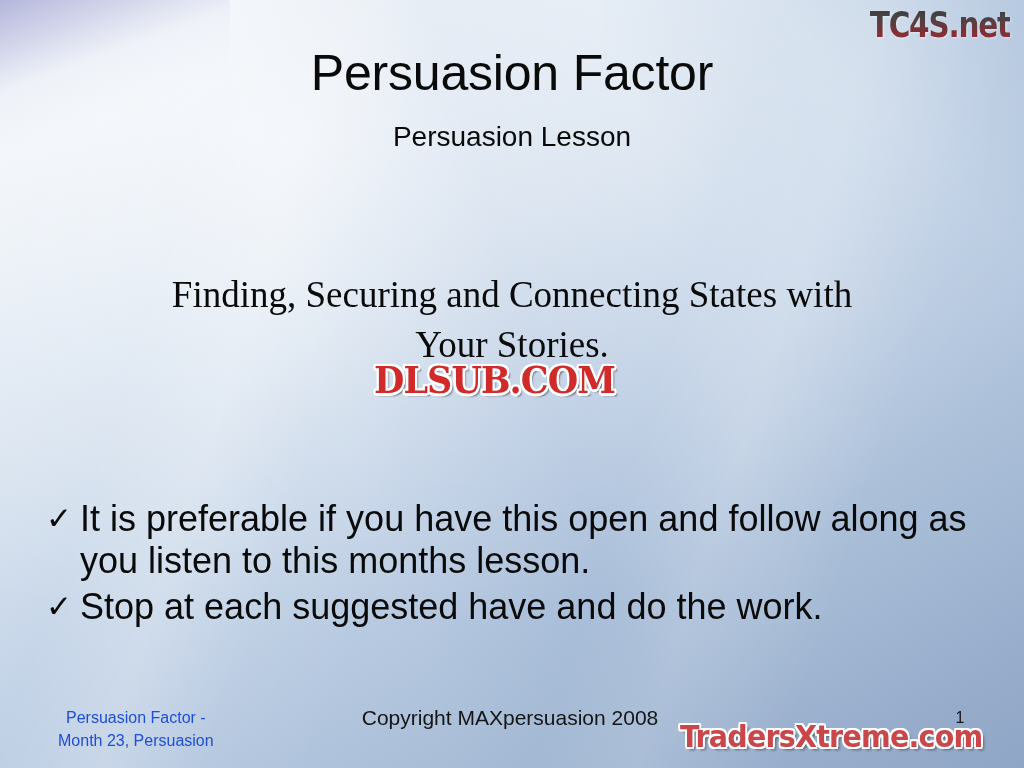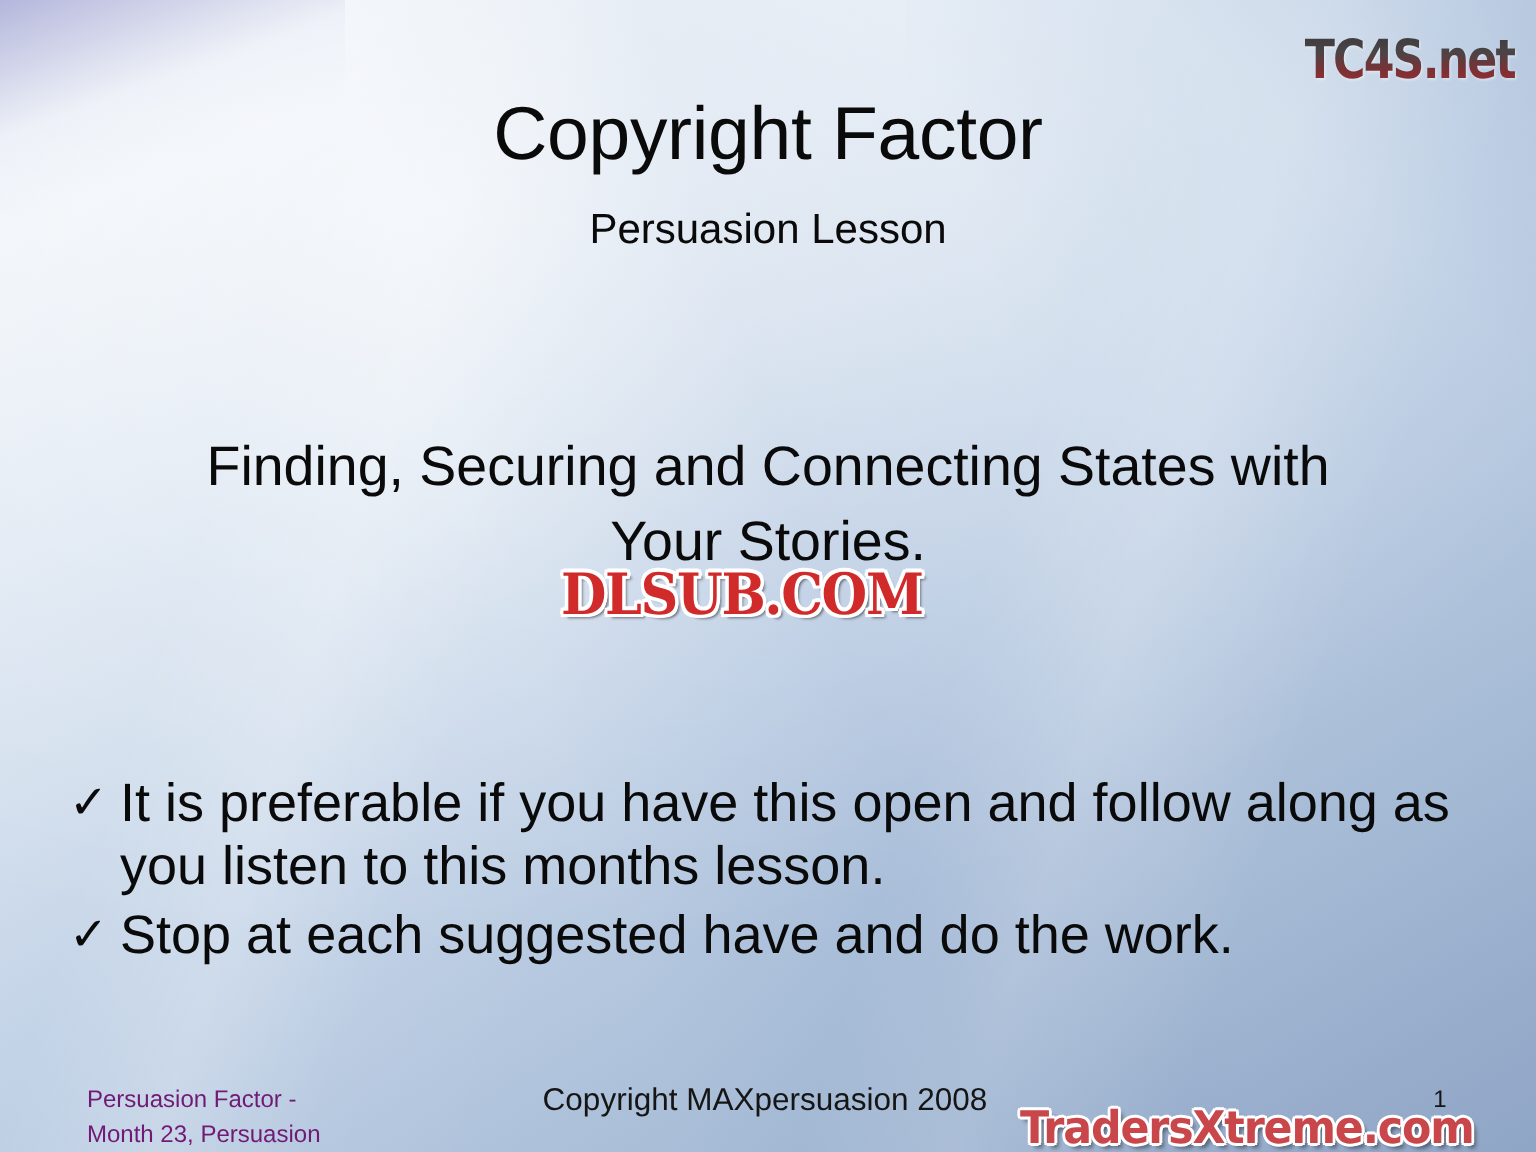--- a/index.html
+++ b/index.html
@@ -91,21 +91,20 @@
         rgba(255,255,255,0.55) 0%,
         rgba(255,255,255,0.18) 38%,
         rgba(255,255,255,0.00) 68%);
   }
 
   
   .content {
     position: absolute;
     inset: 0;
     z-index: 5;
-    margin-top: 16px;
   }
 
   .title-block {
     position: absolute;
     top: 40px;
     left: 0;
     width: 1024px;
     text-align: center;
     color: #0a0a0a;
   }
@@ -122,21 +121,21 @@
   .subtitle-block {
     position: absolute;
     top: 270px;
     left: 40px;
     width: 944px;
     text-align: center;
     color: #0a0a0a;
     font-size: 37px;
     line-height: 50px;
   }
-  .subtitle-line { display: block; }
+  .subtitle-line { display: block; font-family: Liberation Serif, serif; }
 
   .bullets {
     position: absolute;
     top: 498px;
     left: 46px;
     width: 950px;
     color: #0a0a0a;
     font-size: 36px;
     line-height: 42px;
     list-style: none;
@@ -157,22 +156,22 @@
     flex: 1 1 auto;
   }
 
   
   .footer-left {
     position: absolute;
     left: 58px;
     top: 706px;
     font-size: 16px;
     line-height: 23px;
-    color: #701a75;
-    text-align: left;
+    color: #1d4ed8;
+    text-align: center;
   }
   .footer-center {
     position: absolute;
     left: 330px;
     top: 706px;
     width: 360px;
     font-size: 21px;
     line-height: 23px;
     color: #151515;
     text-align: center;
@@ -267,21 +266,21 @@
   <div class="bg-diag-b"></div>
   <div class="bg-corner-left"></div>
   <div class="bg-corner-topright"></div>
   <div class="bg-vignette"></div>
 
   <div class="content">
 
     <div class="logo-tc4s">TC4S.net</div>
 
     <div class="title-block">
-      <div class="title-main">Copyright Factor</div>
+      <div class="title-main">Persuasion Factor</div>
       <div class="title-sub">Persuasion Lesson</div>
     </div>
 
     <div class="subtitle-block">
       <span class="subtitle-line">Finding, Securing and Connecting States with</span>
       <span class="subtitle-line">Your Stories.</span>
     </div>
 
     <ul class="bullets">
       <li class="bullet-row">

